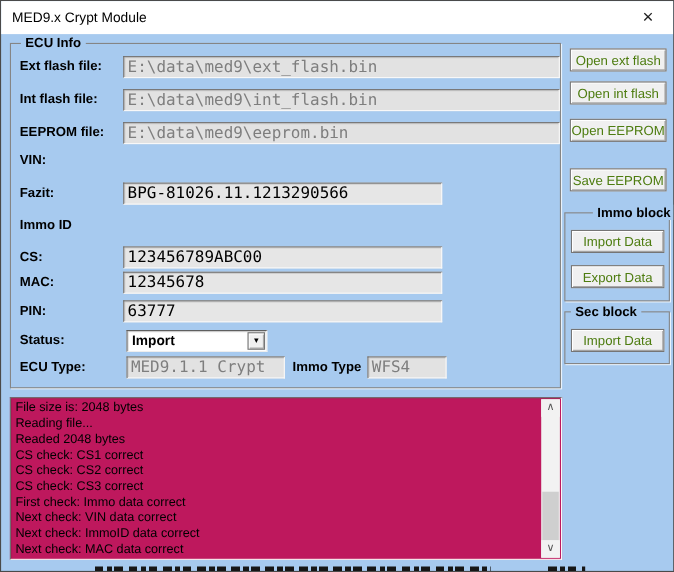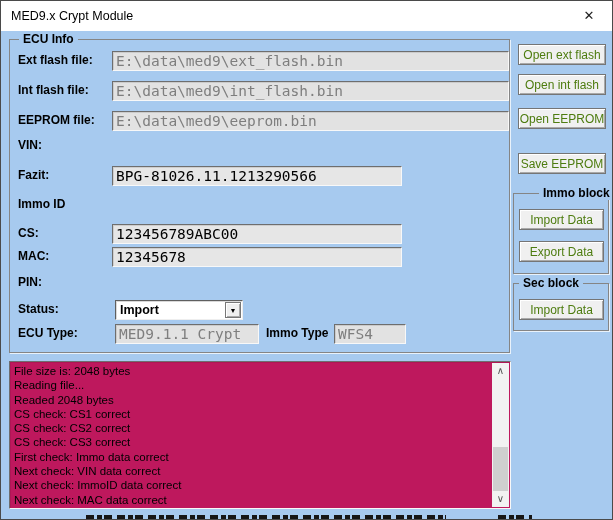--- a/index.html
+++ b/index.html
@@ -138,20 +138,21 @@
       <div class="row" style="top:184px">
         <span class="lbl">CS:</span>
         <div class="field w-val">123456789ABC00</div>
       </div>
       <div class="row" style="top:207px">
         <span class="lbl">MAC:</span>
         <div class="field w-val">12345678</div>
       </div>
       <div class="row" style="top:233px">
         <span class="lbl">PIN:</span>
+        <div class="field w-val">63777</div>
       </div>
 
       <div class="row" style="top:260px">
         <span class="lbl">Status:</span>
         <div class="combo">
           <span class="combo-text">Import</span>
           <span class="combo-arrow">▼</span>
         </div>
       </div>
 

